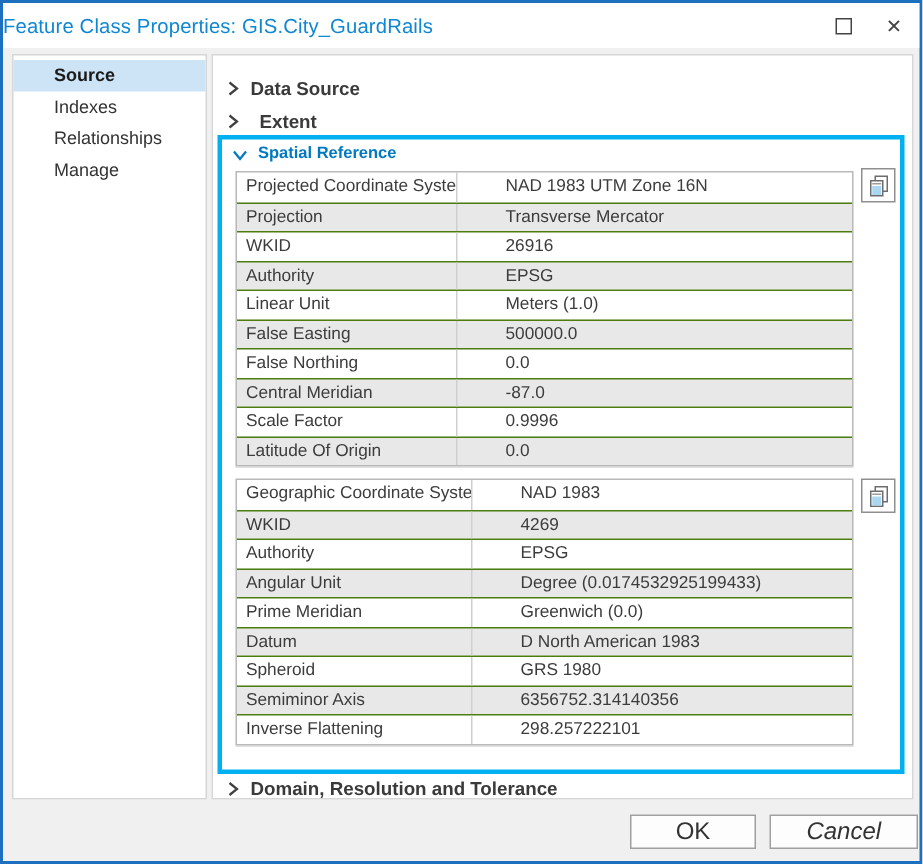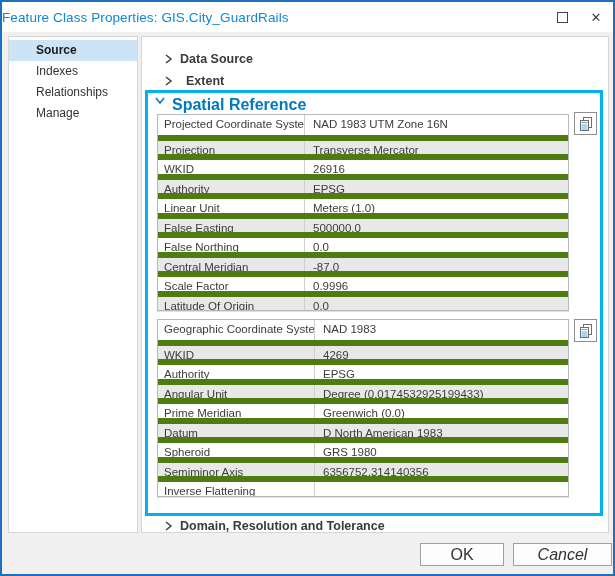--- a/index.html
+++ b/index.html
@@ -32,51 +32,51 @@
   }
   .nav-item.selected { background:#cde4f7; font-weight:bold; color:#1b1b1b; }
   
   .main {
     position:absolute; left:139px; top:34px; width:468px; height:497px;
     background:#fff; border:1px solid #d6d6d6;
   }
   .section-header {
     display:flex; align-items:center; gap:7px;
     font-size:12.5px; font-weight:bold; color:#3a3a3a;
-    height:22px; padding-left:22px; cursor:default; white-space:nowrap;
+    height:22px; padding-left:9px; cursor:default; white-space:nowrap;
   }
   .sh-data-source { position:absolute; left:0; top:11px; right:0; }
   .sh-extent      { position:absolute; left:0; top:33px; right:0;gap:13px; }
   .sh-domain      { position:absolute; left:0; top:478px; right:0; }
   .chev { display:flex; align-items:center; }
   
   .sr-box {
     position:absolute; left:3px; top:53px; width:458px; height:426px;
     border:3px solid #00b0f0; background:#fff;
   }
   .sr-header {
-    position:absolute; left:7px; top:3px; display:flex; align-items:flex-start; gap:7px;
-    font-size:16px; font-weight:bold; color:#0079c1; white-space:nowrap;
+    position:absolute; left:7px; top:3px; display:flex; align-items:flex-end; gap:7px;
+    font-size:11px; font-weight:bold; color:#0079c1; white-space:nowrap;
   }
   
   .ptable {
     position:absolute; left:9px; width:412px;
     border:1px solid #b9b9b9; background:#fff;
     box-shadow:0 1px 0 rgba(0,0,0,0.12);
   }
   .ptable-projected  { top:21px; }
   .ptable-geographic { top:226px; }
   .trow { display:flex; height:19.5px; }
   .trow:nth-child(even) { background:#e8e8e8; }
-  .trow + .trow { border-top:6px solid #4d7c0f; }
+  .trow + .trow { border-top:1px solid #4d7c0f; }
   .tcell { font-size:11.5px; color:#3c3c3c; line-height:18.5px; overflow:hidden; white-space:nowrap; }
   .tlabel { padding-left:6px; border-right:1px solid #cfcfcf; }
   .ptable-projected  .tlabel { width:147px; }
   .ptable-geographic .tlabel { width:157px; }
-  .tvalue { flex:1; padding-left:8px; }
+  .tvalue { flex:1; padding-left:8px;margin-left:24px; }
   
   .copy-btn {
     position:absolute; left:426px; width:23px; height:23px;
     background:#fff; border:1px solid #8f8f8f;
     display:flex; align-items:center; justify-content:center; cursor:default;
   }
   .copy-btn-1 { top:19px; }
   .copy-btn-2 { top:226px; }
   
   .footer-btn {
@@ -221,20 +221,21 @@
           <div class="trow">
             <div class="tcell tlabel">Spheroid</div>
             <div class="tcell tvalue">GRS 1980</div>
           </div>
           <div class="trow">
             <div class="tcell tlabel">Semiminor Axis</div>
             <div class="tcell tvalue">6356752.314140356</div>
           </div>
           <div class="trow">
             <div class="tcell tlabel">Inverse Flattening</div>
+            <div class="tcell tvalue">298.257222101</div>
           </div>
         </div>
 
       <div class="copy-btn copy-btn-2">
         <svg width="18" height="18" viewBox="0 0 18 18">
           <rect x="6.5" y="2.5" width="8" height="10" fill="#ffffff" stroke="#6d6d6d"></rect>
           <rect x="3.5" y="5.5" width="8" height="10" fill="#ffffff" stroke="#6d6d6d"></rect>
           <rect x="4.5" y="9" width="6" height="6" fill="#a9d7f2"></rect>
           <line x1="4.5" y1="7.5" x2="10.5" y2="7.5" stroke="#9b9b9b"></line>
         </svg>

